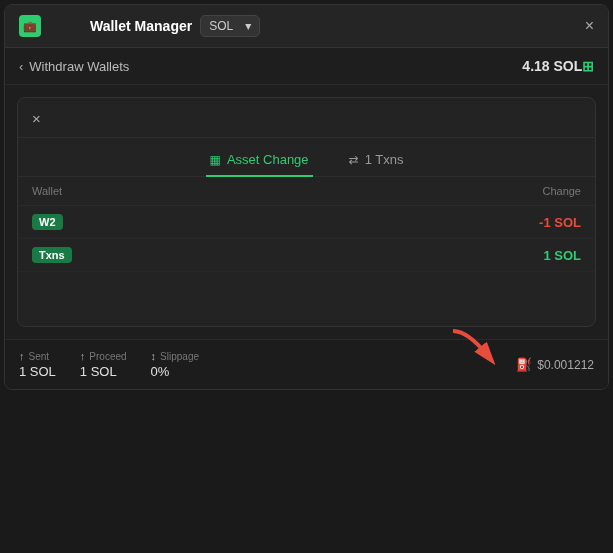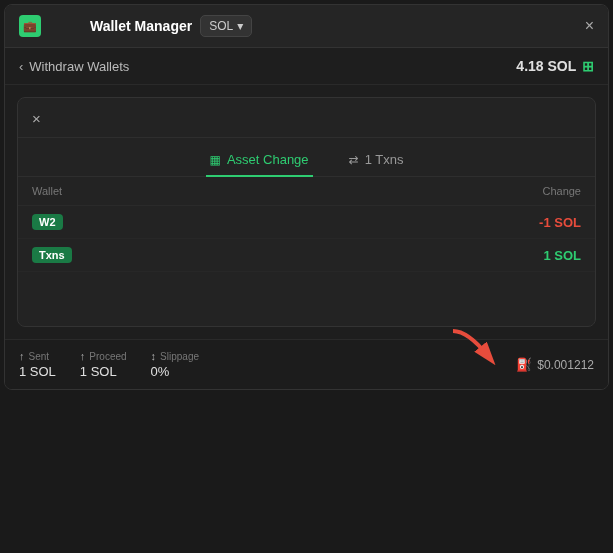--- a/index.html
+++ b/index.html
@@ -46,21 +46,21 @@
     }
     .wallet-manager-title {
       font-weight: 600;
       font-size: 14px;
       color: #fff;
       margin-left: 41px;
     }
     .sol-dropdown {
       display: flex;
       align-items: center;
-      gap: 4px;
+      gap: 12px;
       background: #333;
       border: 1px solid #444;
       border-radius: 5px;
       padding: 3px 8px;
       cursor: pointer;
       font-size: 12px;
       color: #ccc;
     }
     .close-btn-top {
       color: #888;
@@ -87,21 +87,21 @@
       color: #bbb;
       font-size: 13px;
     }
     .breadcrumb-arrow {
       color: #aaa;
       font-size: 13px;
     }
     .breadcrumb-right {
       display: flex;
       align-items: center;
-      gap: 6px;
+      gap: 0;
       font-size: 14px;
       font-weight: 600;
       color: #e0e0e0;
     }
     .sol-filter-icon {
       color: #2ecc71;
       font-size: 14px;
     }
 
     

